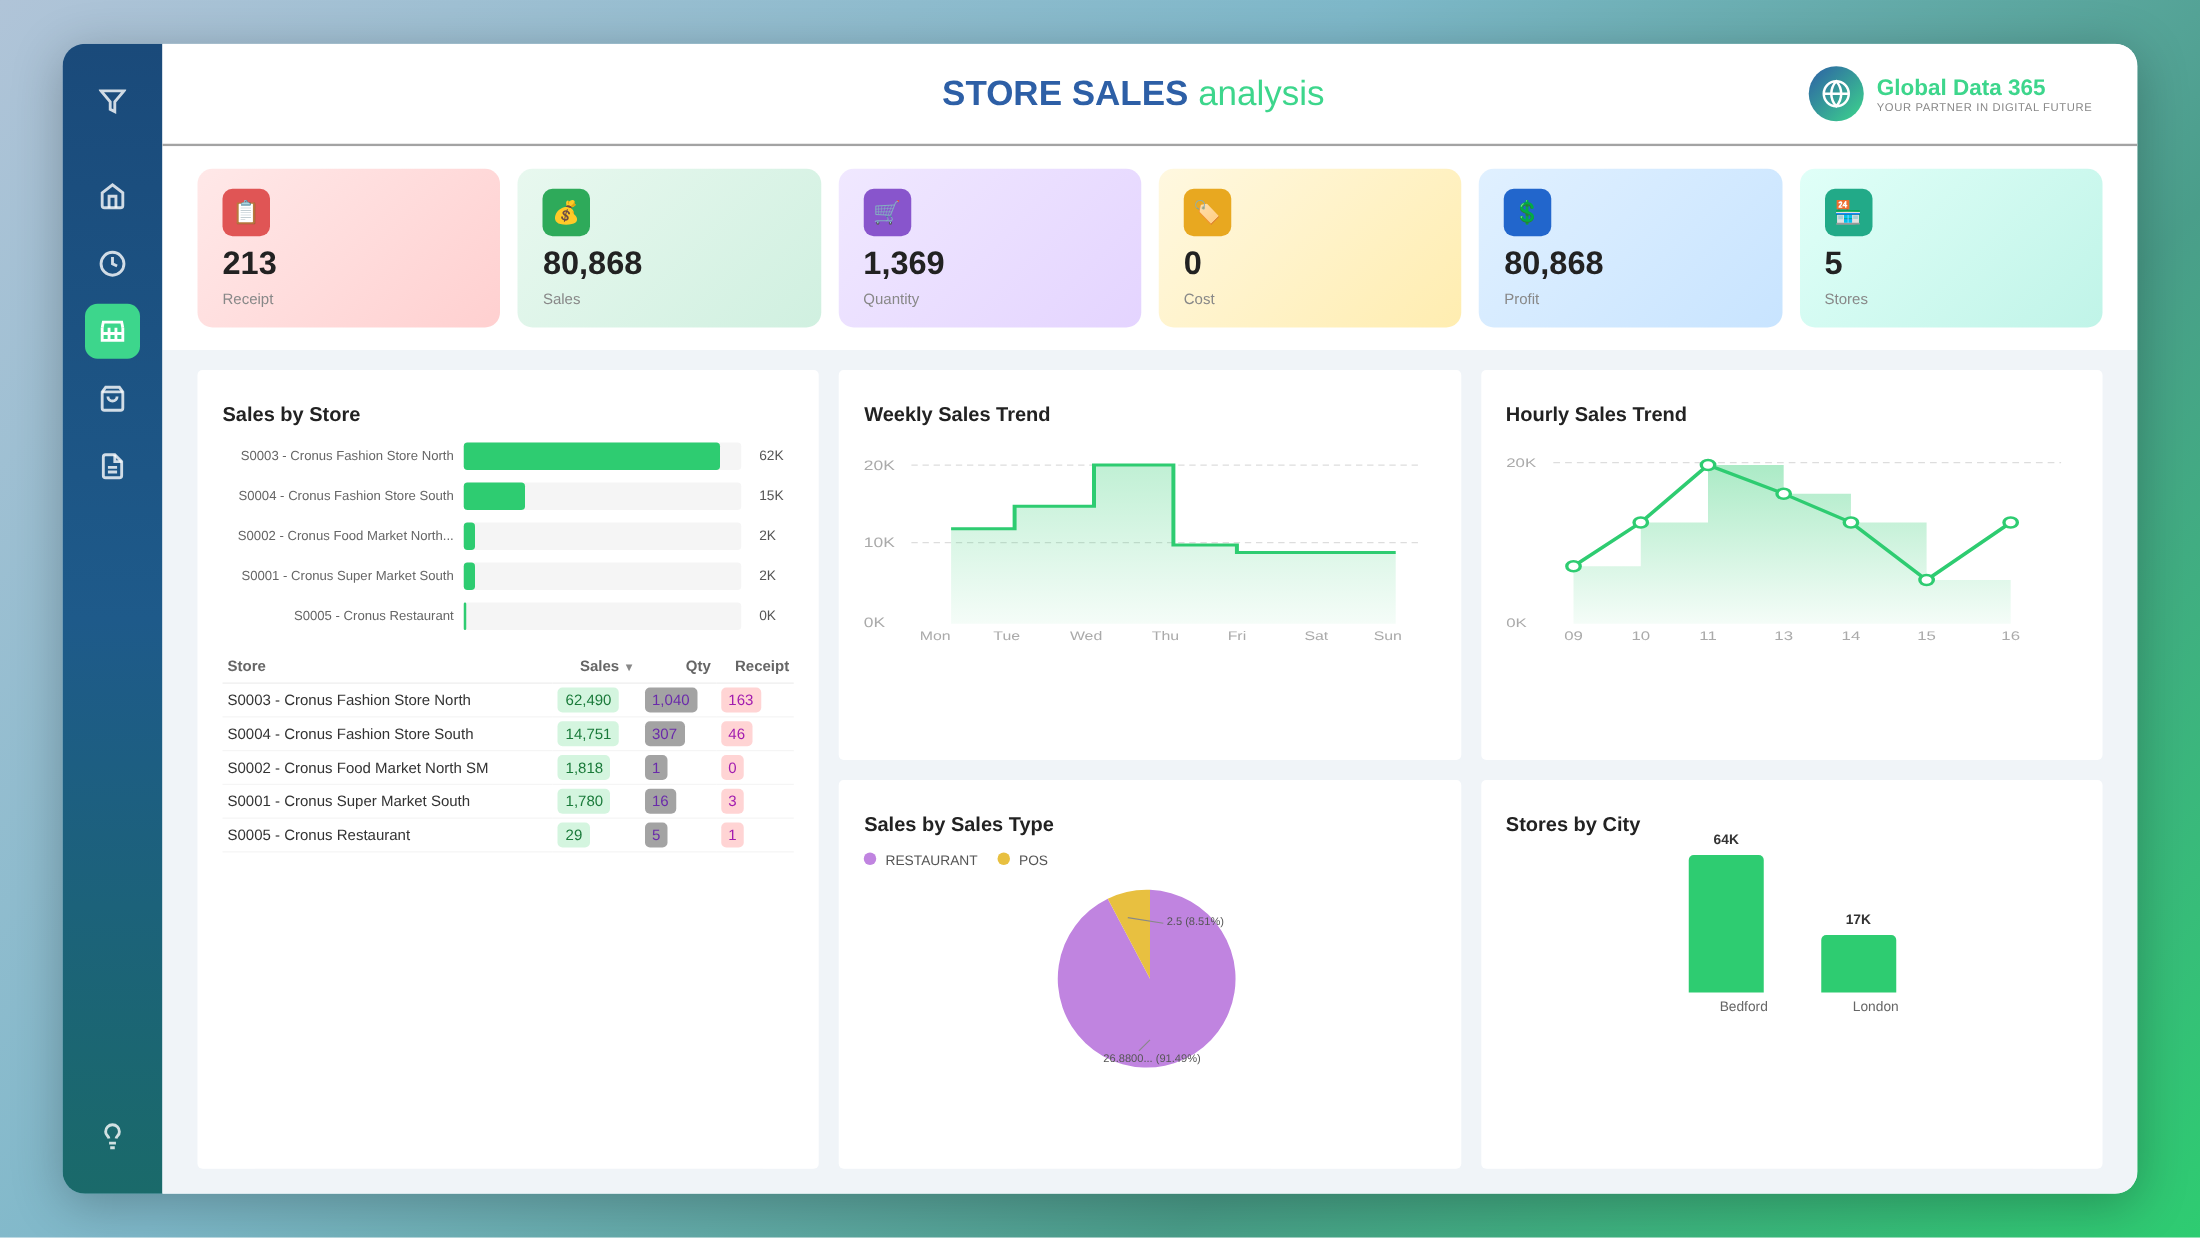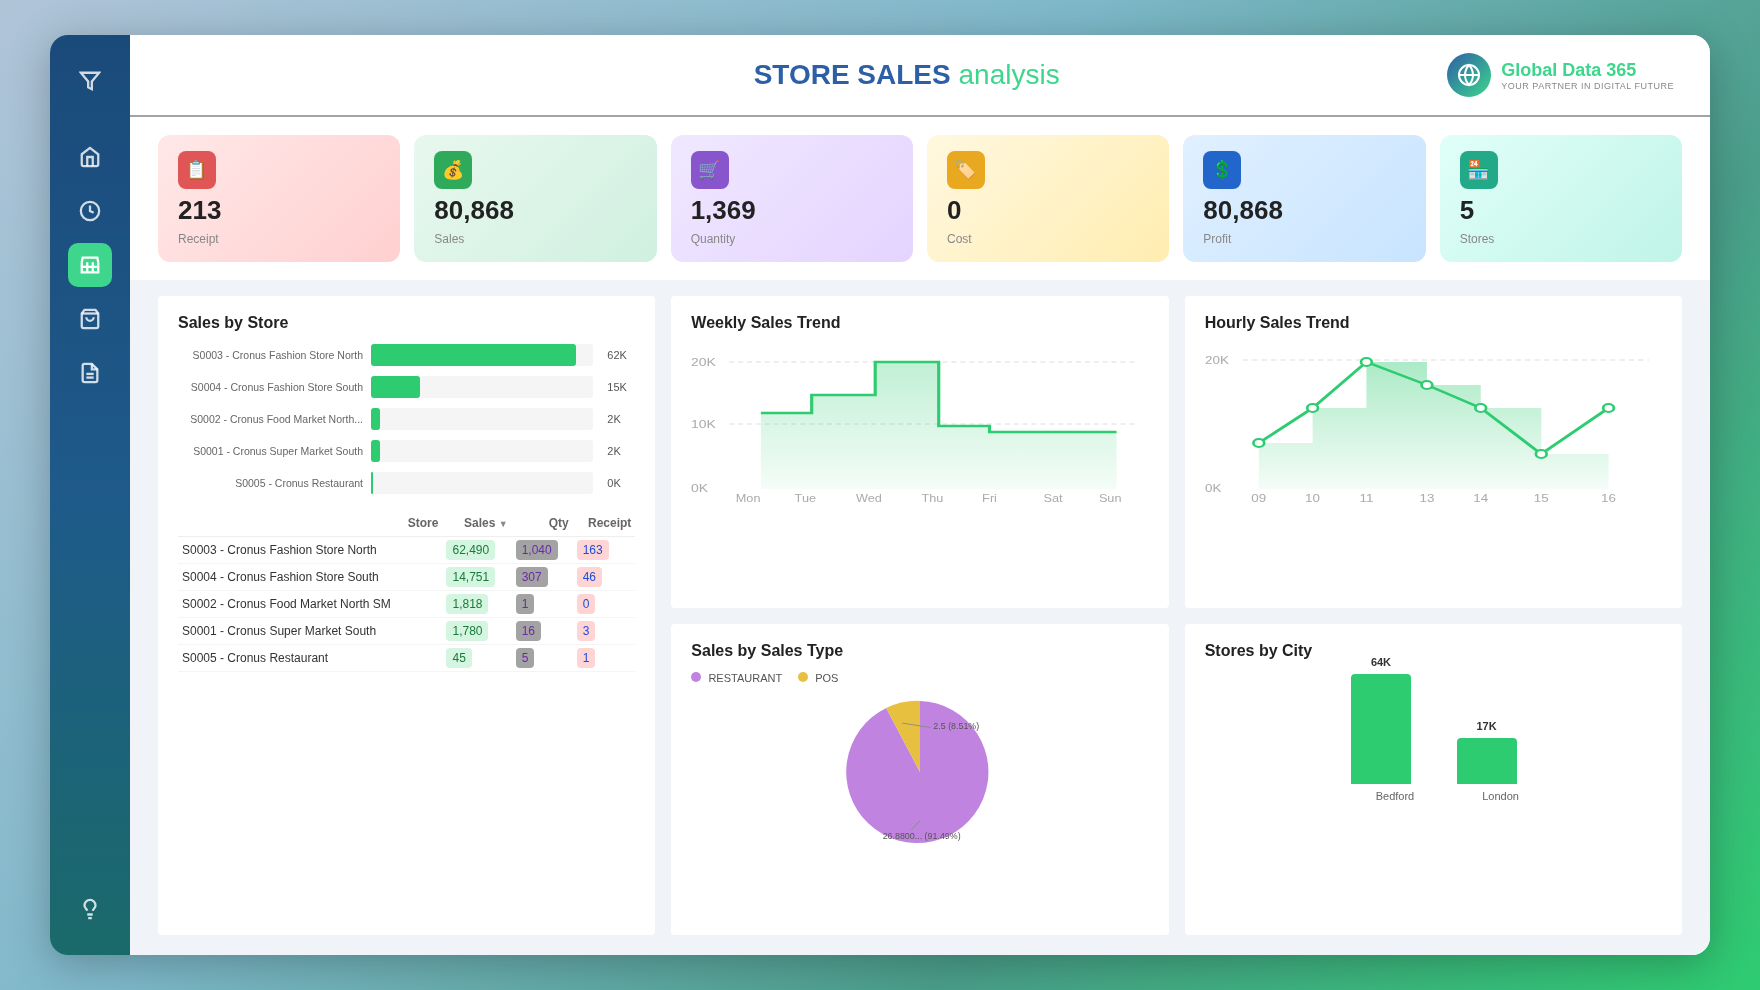--- a/index.html
+++ b/index.html
@@ -163,21 +163,21 @@
       grid-template-columns: 1fr 1fr 1fr;
       grid-template-rows: 1fr 1fr;
       gap: 16px;
       padding: 16px 28px 20px;
       flex: 1;
       background: #f0f4f8;
     }
     .card {
       background: white;
       border-radius: 4px;
-      padding: 18px 20px;
+      padding: 28px 20px;
       overflow: hidden;
     }
     .card.wide { grid-column: 1 / 2; grid-row: 1 / 3; }
     .card-title {
       font-size: 16px;
       font-weight: 700;
       color: #222;
       margin-bottom: 12px;
     }
     
@@ -213,35 +213,35 @@
       margin-left: 6px;
       min-width: 28px;
     }
     
     .store-table {
       width: 100%;
       font-size: 12px;
       border-collapse: collapse;
     }
     .store-table th {
-      text-align: right;
+      text-align: left;
       color: #666;
       font-weight: 600;
       padding: 6px 4px;
       border-bottom: 1px solid #eee;
     }
     .store-table th.right { text-align: right; }
     .store-table td {
       padding: 6px 4px;
       color: #333;
       border-bottom: 1px solid #f5f5f5;
     }
     .td-sales { background: #d4f5df; color: #1a7a3a; text-align: left; padding: 3px 6px; border-radius: 4px; }
     .td-qty { background: #a3a3a3; color: #6a2aaa; text-align: right; padding: 3px 6px; border-radius: 4px; }
-    .td-receipt { background: #ffd4d4; color: #1d4ed8; text-align: right; padding: 3px 6px; border-radius: 4px; }
+    .td-receipt { background: #ffd4d4; color: #a21caf; text-align: right; padding: 3px 6px; border-radius: 4px; }
     
     .trend-chart-container { position: relative; height: 180px; }
     .pie-legend {
       display: flex;
       gap: 16px;
       font-size: 11px;
       color: #555;
     }
     .legend-dot {
       width: 10px;
@@ -440,21 +440,21 @@
     <td><span class="td-receipt">0</span></td>
   </tr>
               <tr>
     <td>S0001 - Cronus Super Market South</td>
     <td><span class="td-sales">1,780</span></td>
     <td><span class="td-qty">16</span></td>
     <td><span class="td-receipt">3</span></td>
   </tr>
               <tr>
     <td>S0005 - Cronus Restaurant</td>
-    <td><span class="td-sales">45</span></td>
+    <td><span class="td-sales">29</span></td>
     <td><span class="td-qty">5</span></td>
     <td><span class="td-receipt">1</span></td>
   </tr>
             </tbody>
         </table>
       </div>
 
       <div class="card">
         <div class="card-title">Weekly Sales Trend</div>
         <div class="trend-chart-container">

